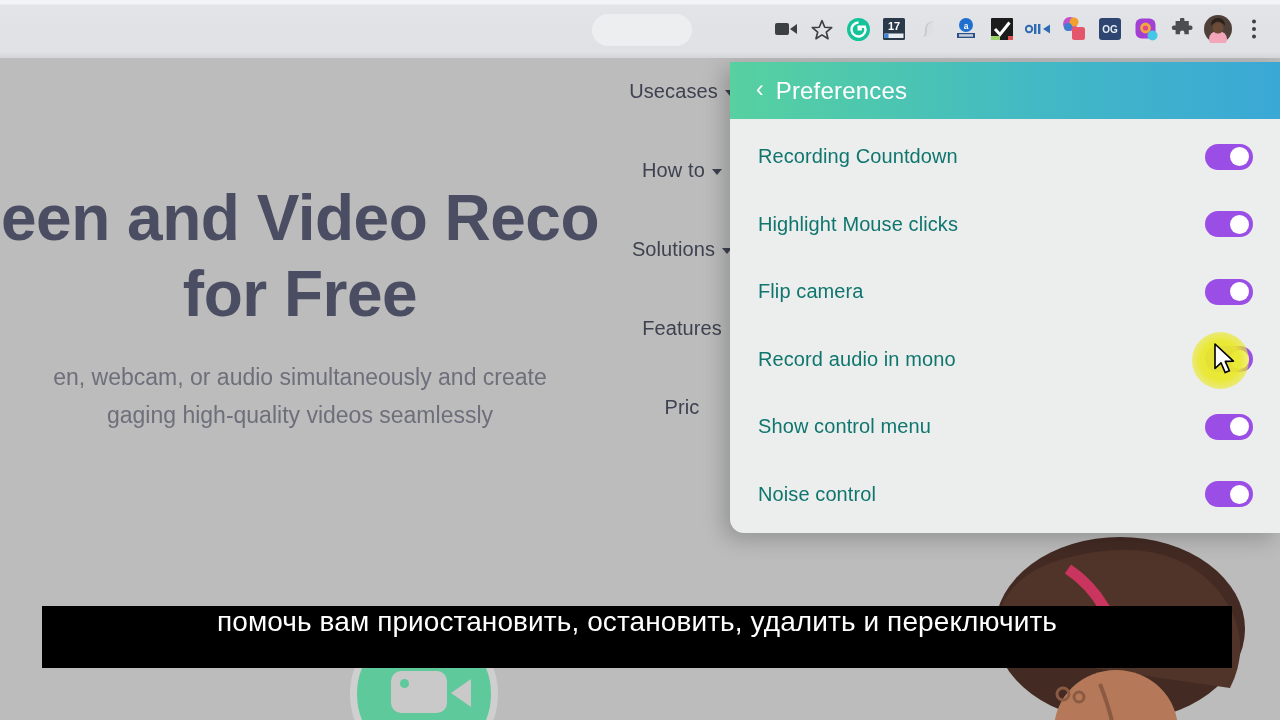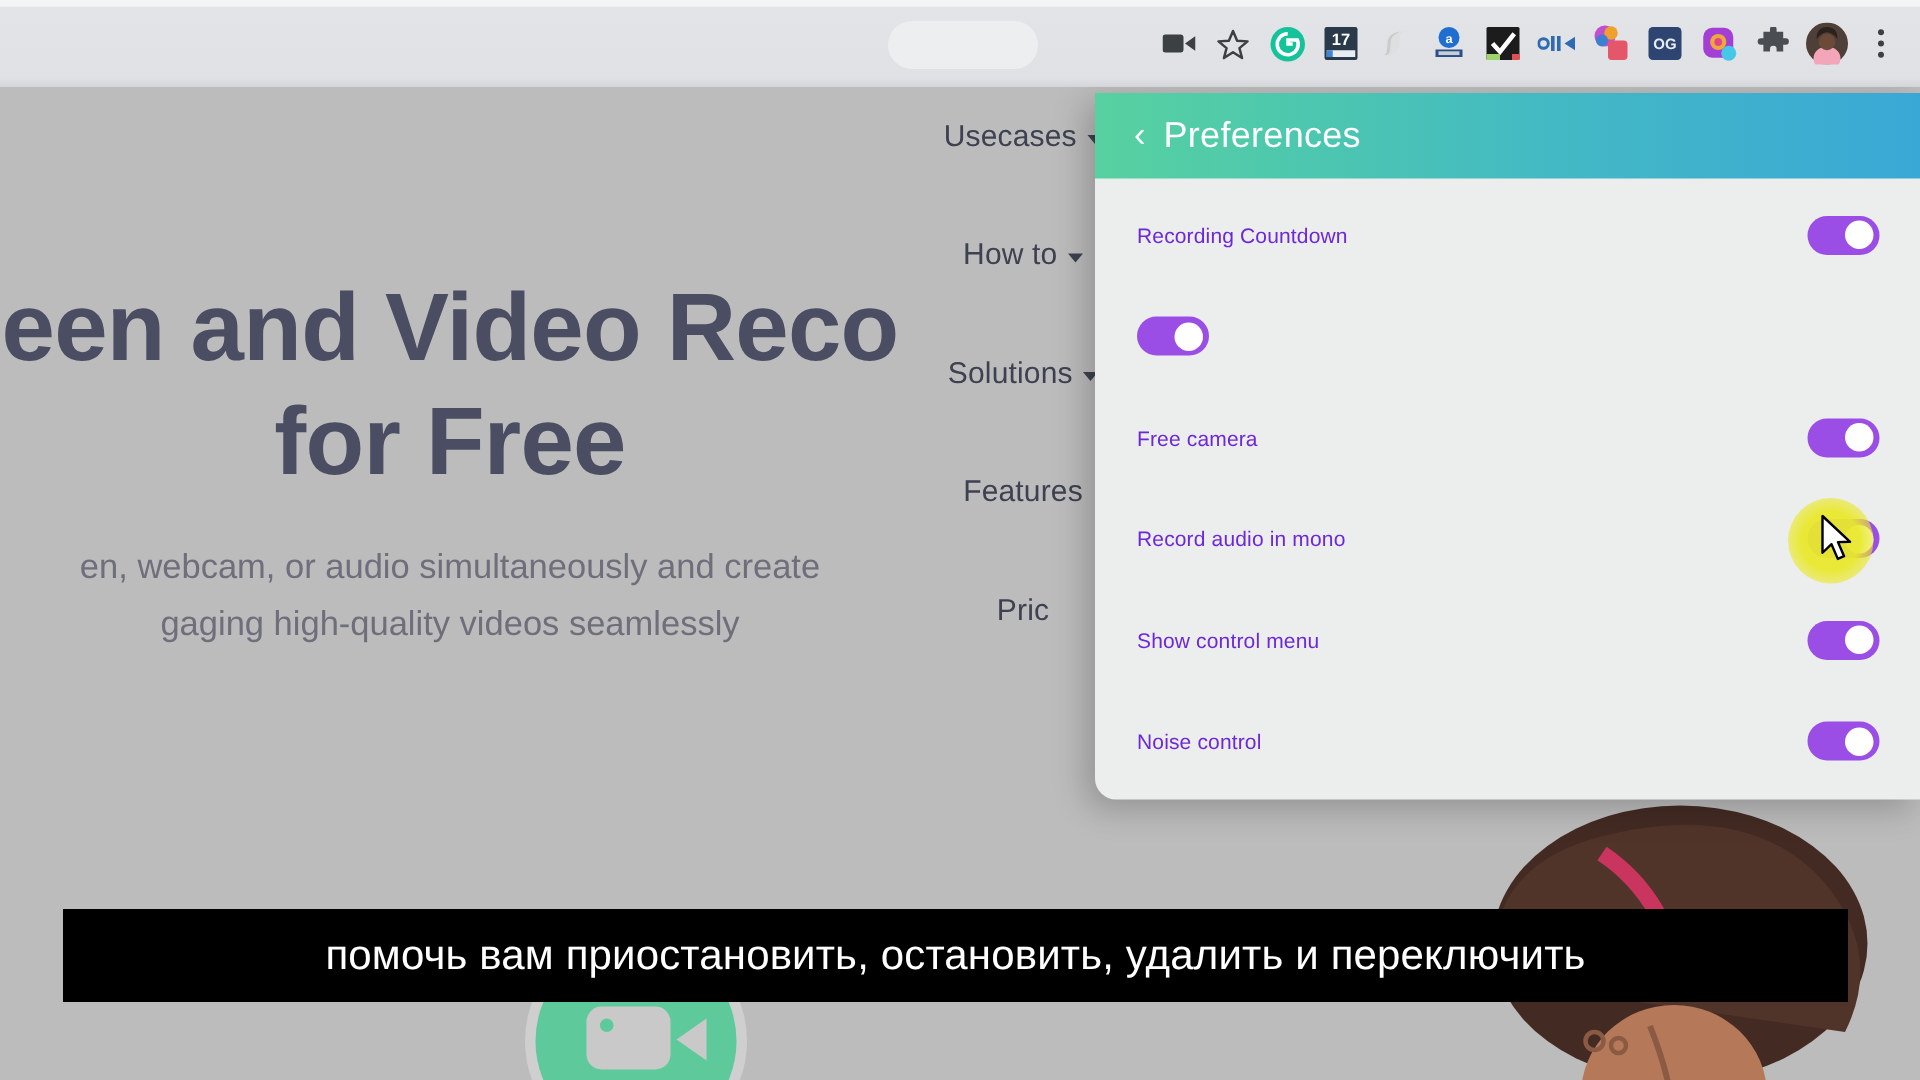--- a/index.html
+++ b/index.html
@@ -150,22 +150,22 @@
   }
   #prefs-list { padding-top: 4px; }
   .pref-row {
     height: 67.5px;
     display: flex; align-items: center;
     justify-content: space-between;
     padding: 0 27px 0 28px;
     position: relative;
   }
   .pref-label {
-    font-size: 14px;
-    color: #6d28d9;
+    font-size: 20px;
+    color: #0f766e;
     letter-spacing: 0.1px;
   }
   .toggle {
     width: 48px; height: 26px;
     border-radius: 13px;
     background: #9a4ee6;
     position: relative;
     flex: 0 0 auto;
   }
   .toggle .knob {
@@ -192,21 +192,21 @@
     z-index: 13;
     pointer-events: none;
   }
 
   
   #caption-bar {
     position: absolute;
     left: 42px; top: 606px;
     width: 1190px; height: 62px;
     background: #000000;
-    display: flex; align-items: center; justify-content: center;
+    display: flex; align-items: flex-start; justify-content: center;
     z-index: 15;
   }
   #caption-text {
     color: #ffffff;
     font-size: 28px;
     letter-spacing: 0.1px;
     white-space: nowrap;
   }
 </style>
 </head>
@@ -390,27 +390,28 @@
   <div id="prefs-list">
 
     <div class="pref-row">
       <span class="pref-label">Recording Countdown</span>
       <span class="toggle" style="background: rgb(154, 78, 230);">
         <span class="knob"></span>
       </span>
     </div>
 
     <div class="pref-row">
-      <span class="toggle" style="background: rgb(154, 78, 230);">
-        <span class="knob"></span>
-      </span>
-    </div>
-
-    <div class="pref-row">
-      <span class="pref-label">Free camera</span>
+      <span class="pref-label">Highlight Mouse clicks</span>
+      <span class="toggle" style="background: rgb(154, 78, 230);">
+        <span class="knob"></span>
+      </span>
+    </div>
+
+    <div class="pref-row">
+      <span class="pref-label">Flip camera</span>
       <span class="toggle" style="background: rgb(154, 78, 230);">
         <span class="knob"></span>
       </span>
     </div>
 
     <div class="pref-row">
       <span class="pref-label">Record audio in mono</span>
       <span class="toggle" style="background: rgb(154, 78, 230);">
         <span class="knob"></span>
       </span>

